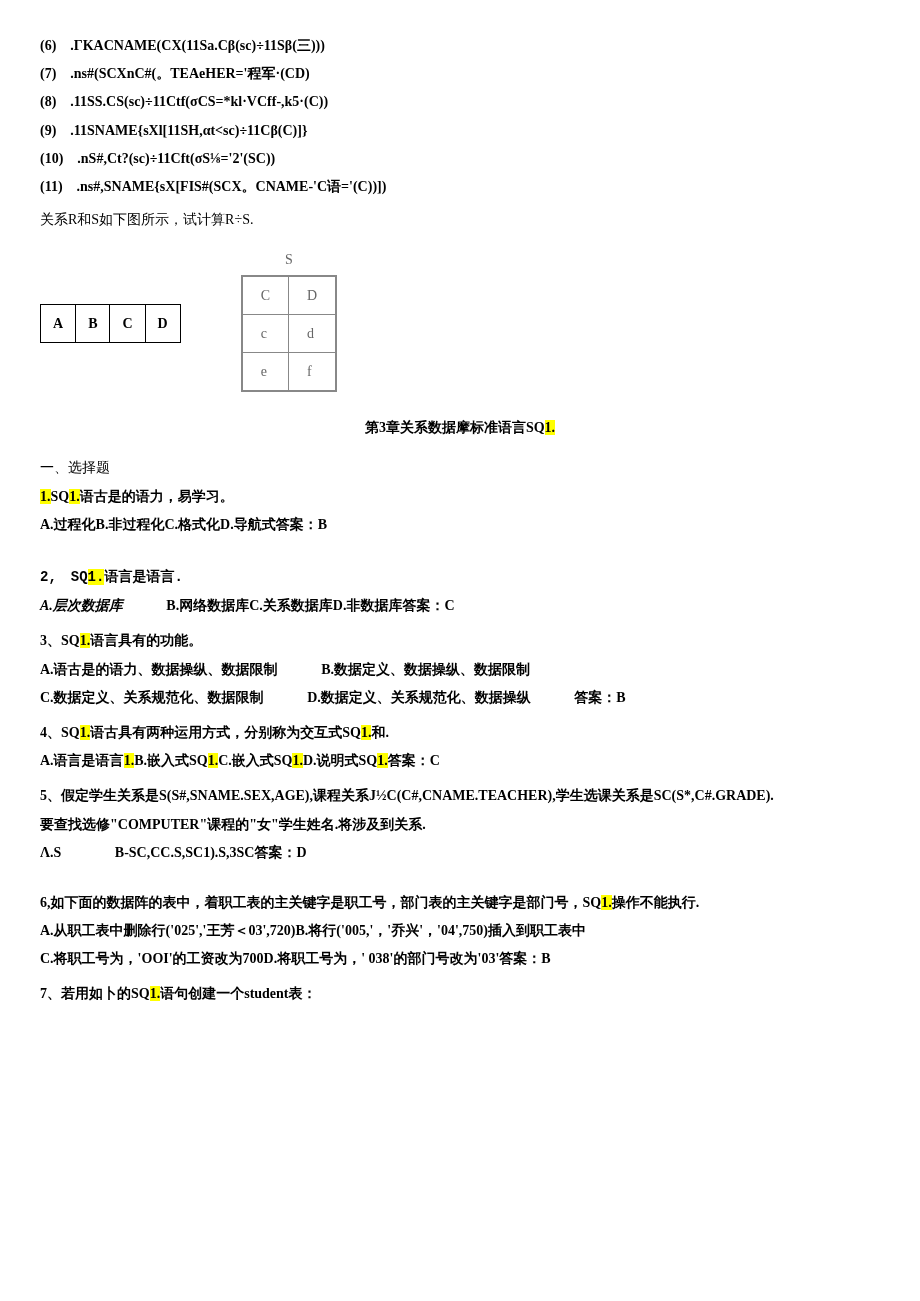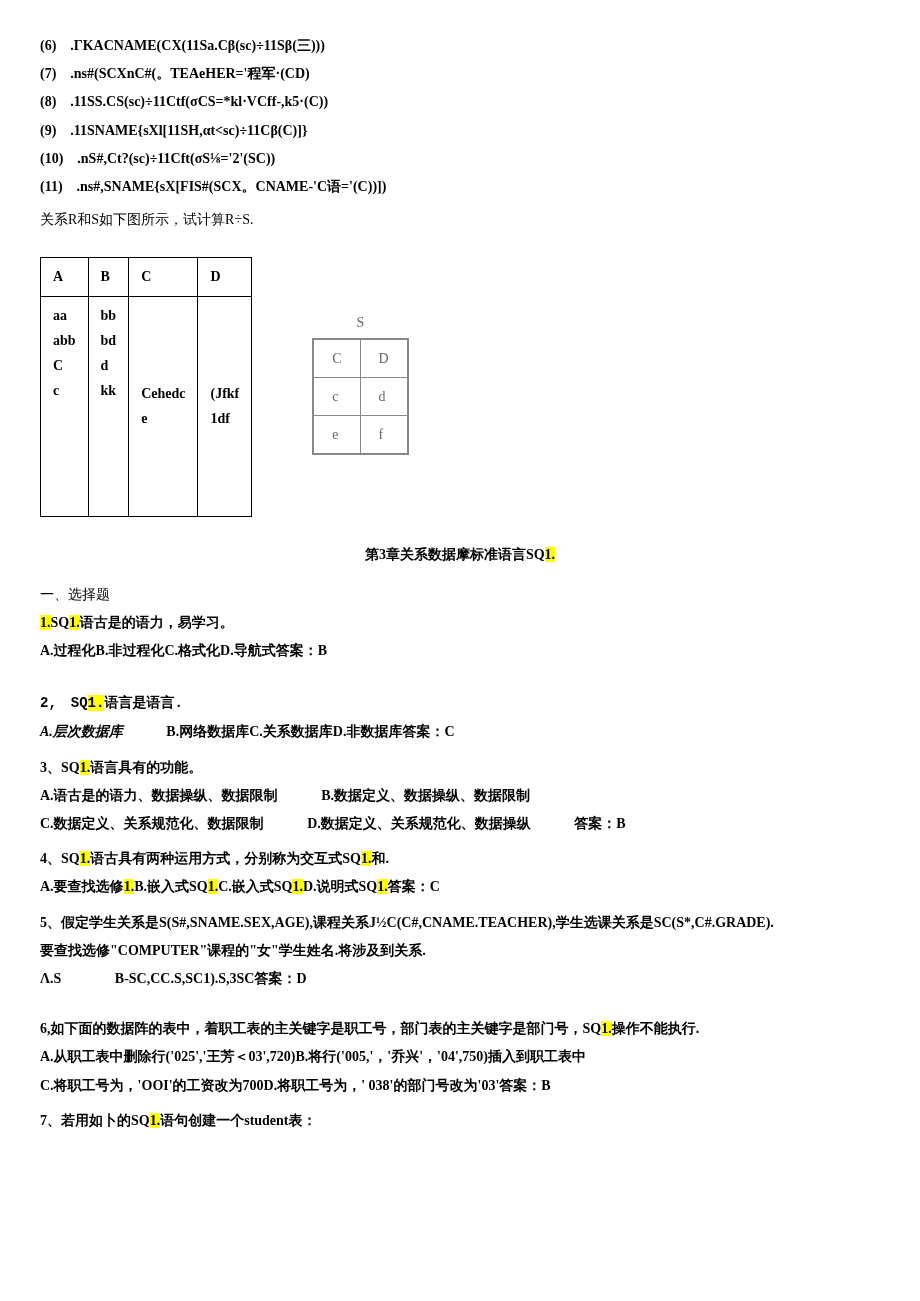--- a/index.html
+++ b/index.html
@@ -71,34 +71,20 @@
 
 <div class="flex-row" style="margin-top:15px;">
   <table class="rtable">
     <tbody>
         <tr>
       <th>A</th>
       <th>B</th>
       <th>C</th>
       <th>D</th>
     </tr>
-    <tr class="tall-cell">
-      <td style="white-space:pre-line;">aa
-abb
-C
-c</td>
-      <td style="white-space:pre-line;">bb
-bd
-d
-kk</td>
-      <td style="white-space:pre-line;vertical-align:middle;">Cehedc
-e</td>
-      <td style="white-space:pre-line;vertical-align:middle;">(Jfkf
-1df</td>
-    </tr>
   </tbody>
     </table>
 
   <div>
     <div class="imgbox-title" style="text-align:center;">S</div>
     <div class="imgbox">
       <table>
         <tbody>
             <tr>
               <td>C</td>
@@ -148,21 +134,21 @@
 <div class="para bold indent2">
   <span class="spaced">C.数据定义、关系规范化、数据限制</span>
   <span class="spaced">D.数据定义、关系规范化、数据操纵</span>
   <span>答案：B</span>
 </div>
 
 <div class="para bold" style="margin-top:10px;">
   <span>4、SQ</span><span class="hl">1.</span><span>语古具有两种运用方式，分别称为交互式SQ</span><span class="hl">1.</span><span>和.</span>
 </div>
 <div class="para bold indent2">
-  <span>A.要查找选修</span><span class="hl">1.</span><span>B.嵌入式SQ</span><span class="hl">1.</span><span>C.嵌入式SQ</span><span class="hl">1.</span><span>D.说明式SQ</span><span class="hl">1.</span><span>答案：C</span>
+  <span>A.语言是语言</span><span class="hl">1.</span><span>B.嵌入式SQ</span><span class="hl">1.</span><span>C.嵌入式SQ</span><span class="hl">1.</span><span>D.说明式SQ</span><span class="hl">1.</span><span>答案：C</span>
 </div>
 
 <div class="para bold" style="margin-top:10px;">5、假定学生关系是S(S#,SNAME.SEX,AGE),课程关系J½C(C#,CNAME.TEACHER),学生选课关系是SC(S*,C#.GRADE).</div>
 <div class="para bold indent2">要查找选修"COMPUTER"课程的"女"学生姓名.将涉及到关系.</div>
 <div class="para bold indent2">
   <span style="margin-right:50px;">Λ.S</span>
   <span>B-SC,CC.S,SC1).S,3SC答案：D</span>
 </div>
 
 <div class="para bold" style="margin-top:25px;">

